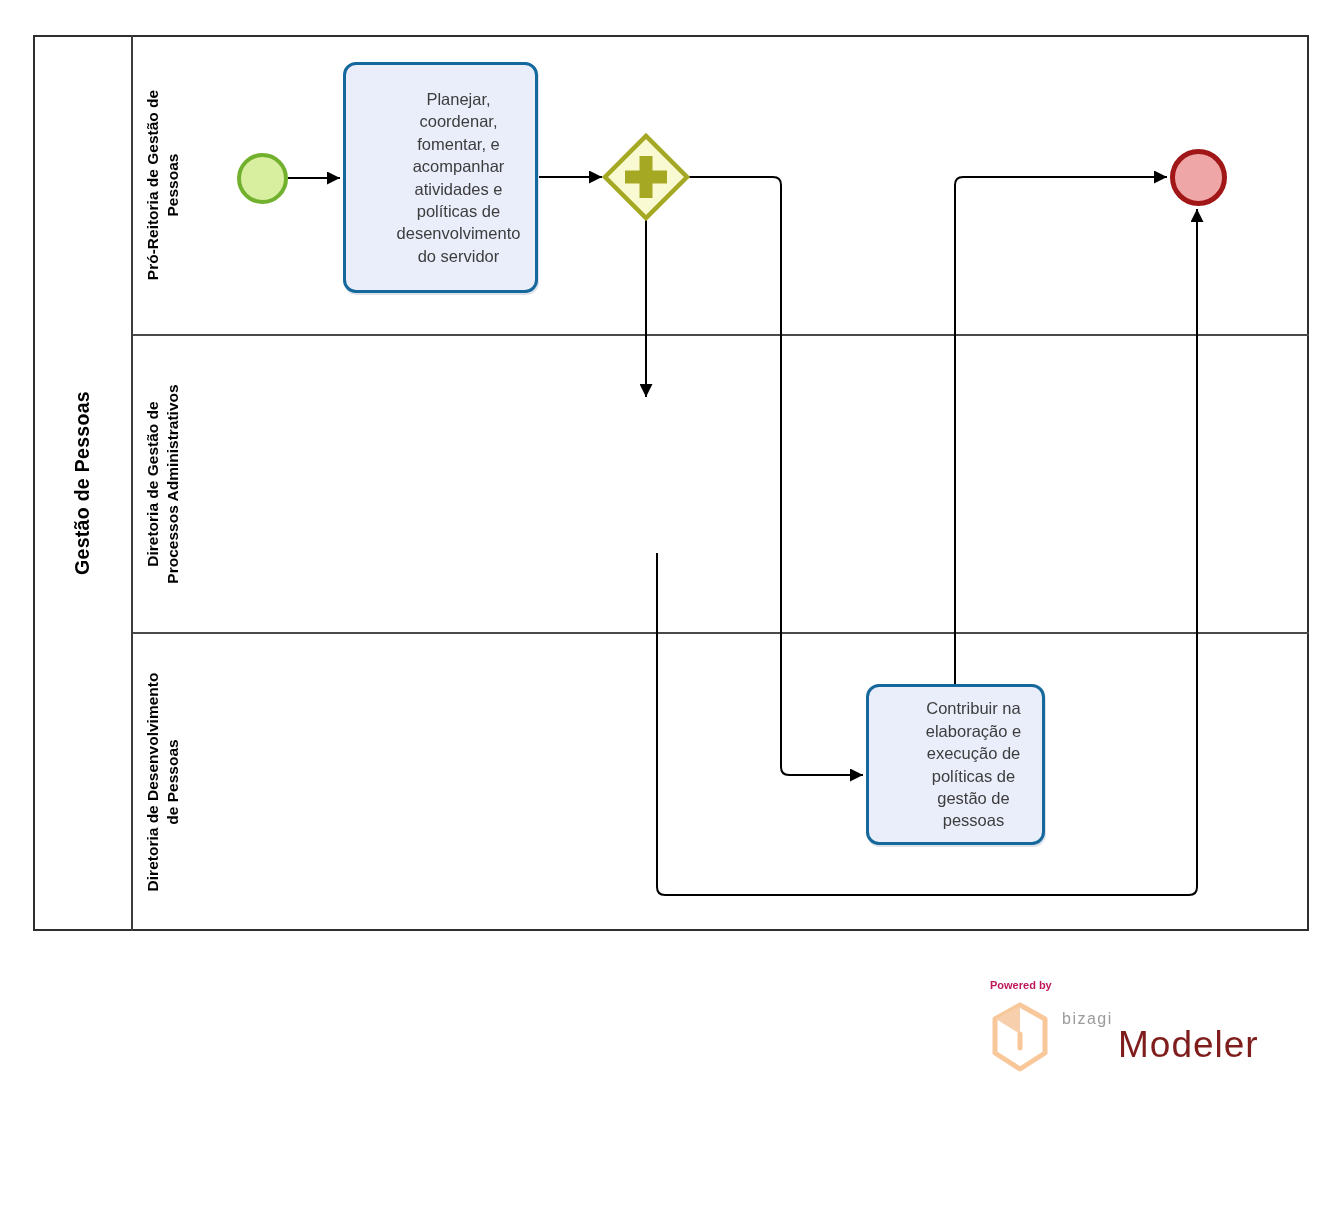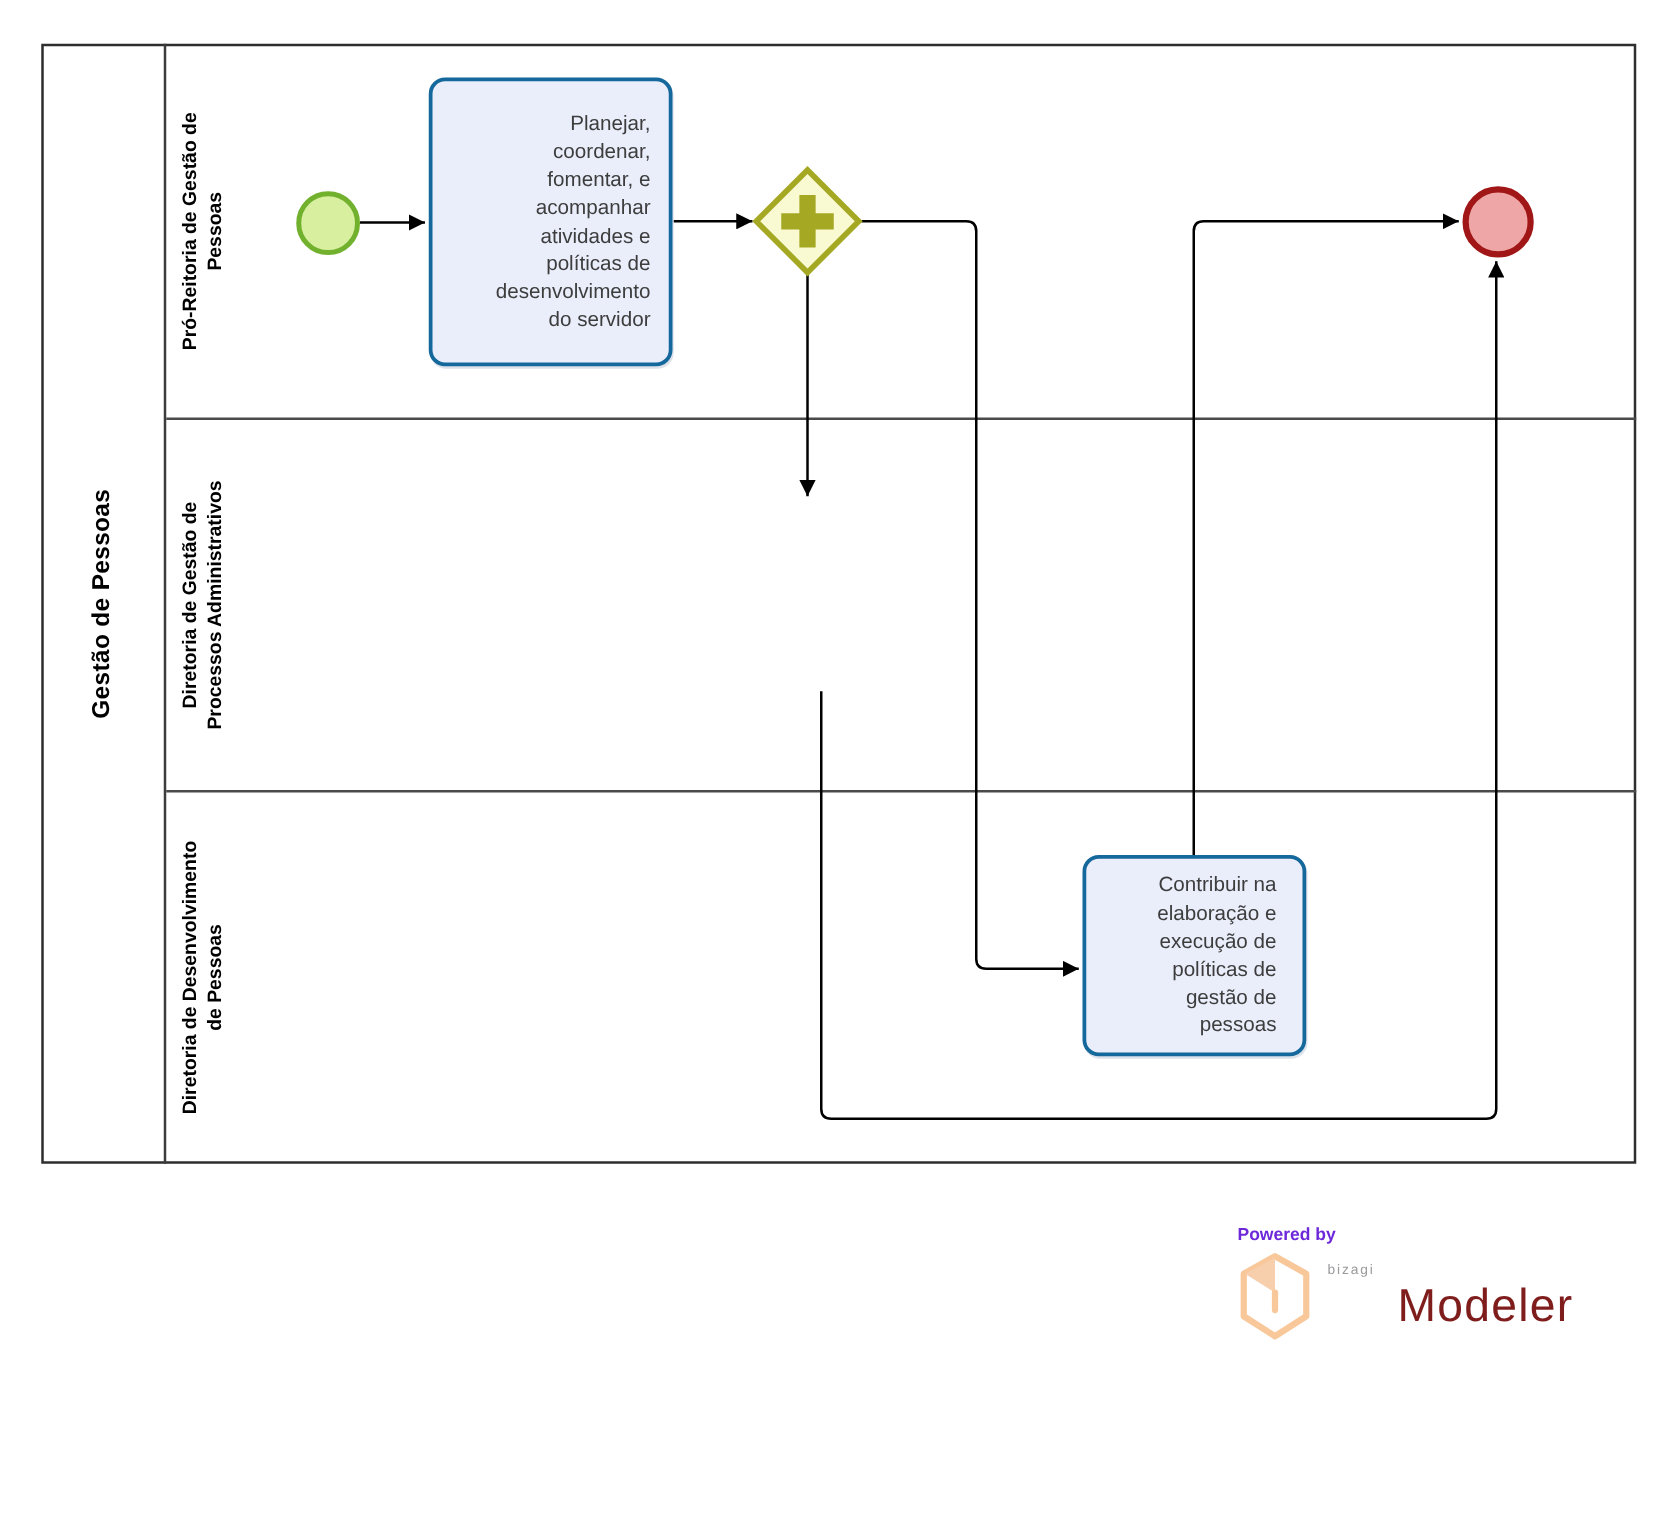--- a/index.html
+++ b/index.html
@@ -25,33 +25,33 @@
   #lane-label-0{left:163px;top:185px;}
   #lane-label-1{left:163px;top:484px;}
   #lane-label-2{left:163px;top:782px;}
   
   #flow-layer{position:absolute;left:0;top:0;width:1342px;height:1224px;z-index:3;pointer-events:none;}
   
   .task{
     position:absolute;box-sizing:border-box;z-index:4;
     background:#EAEEFB;border:3px solid #15689B;border-radius:13px;
     display:flex;align-items:center;justify-content:center;
-    text-align:right;color:#3d3d3d;font-size:16.5px;line-height:1.36;
+    text-align:center;color:#3d3d3d;font-size:16.5px;line-height:1.36;
     white-space:pre-line;box-shadow:1px 2px 0 rgba(120,140,170,.25);padding-left:36px;
   }
   #task-planejar{left:343px;top:62px;width:195px;height:231px;}
   #task-gerir{left:558px;top:400px;width:177px;height:152px;}
   #task-contribuir{left:866px;top:684px;width:179px;height:161px;}
   .event{position:absolute;box-sizing:border-box;border-radius:50%;z-index:4;}
   #start-event{left:237px;top:153px;width:51px;height:51px;background:#D8EFA0;border:4px solid #72B12D;}
   #end-event{left:1170px;top:149px;width:57px;height:57px;background:#EFA6A6;border:5px solid #A11616;}
   
-  .powered-by{position:absolute;left:990px;top:979px;font-size:14px;font-weight:bold;color:#6d28d9;z-index:2;}
+  .powered-by{position:absolute;left:990px;top:979px;font-size:11px;font-weight:bold;color:#be185d;z-index:2;}
   #bizagi-hex{position:absolute;left:992px;top:1002px;z-index:2;}
-  .brand-bizagi{position:absolute;left:1062px;top:1010px;font-size:11px;letter-spacing:1.5px;color:#9B9B9E;z-index:2;}
+  .brand-bizagi{position:absolute;left:1062px;top:1010px;font-size:16px;letter-spacing:1.5px;color:#9B9B9E;z-index:2;}
   .brand-modeler{position:absolute;left:1118px;top:1024px;font-size:37px;letter-spacing:1px;color:#7f1d1d;z-index:2;}
 </style>
 </head>
 <body>
 
 <div id="canvas">
 
   <div class="pool-frame"></div>
   <div class="pool-title-sep"></div>
   <div class="lane-sep" id="lane-sep-1"></div>

